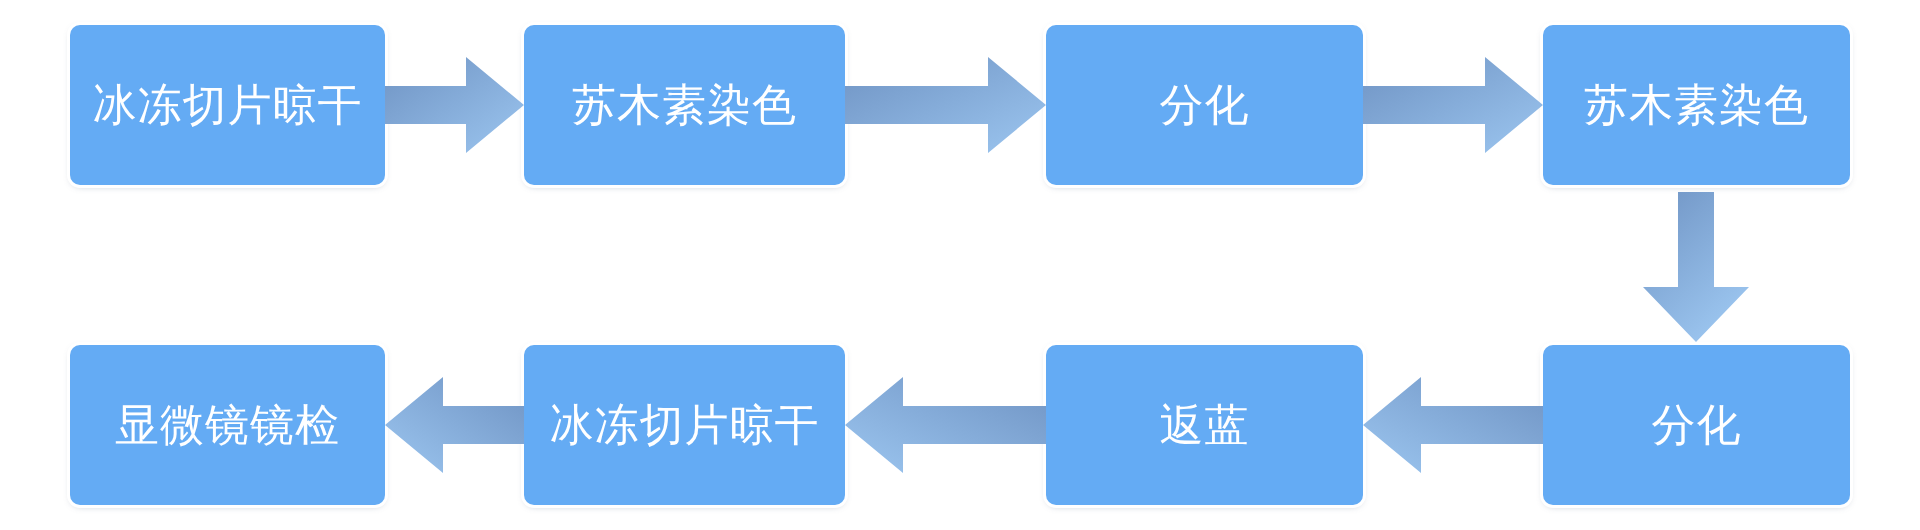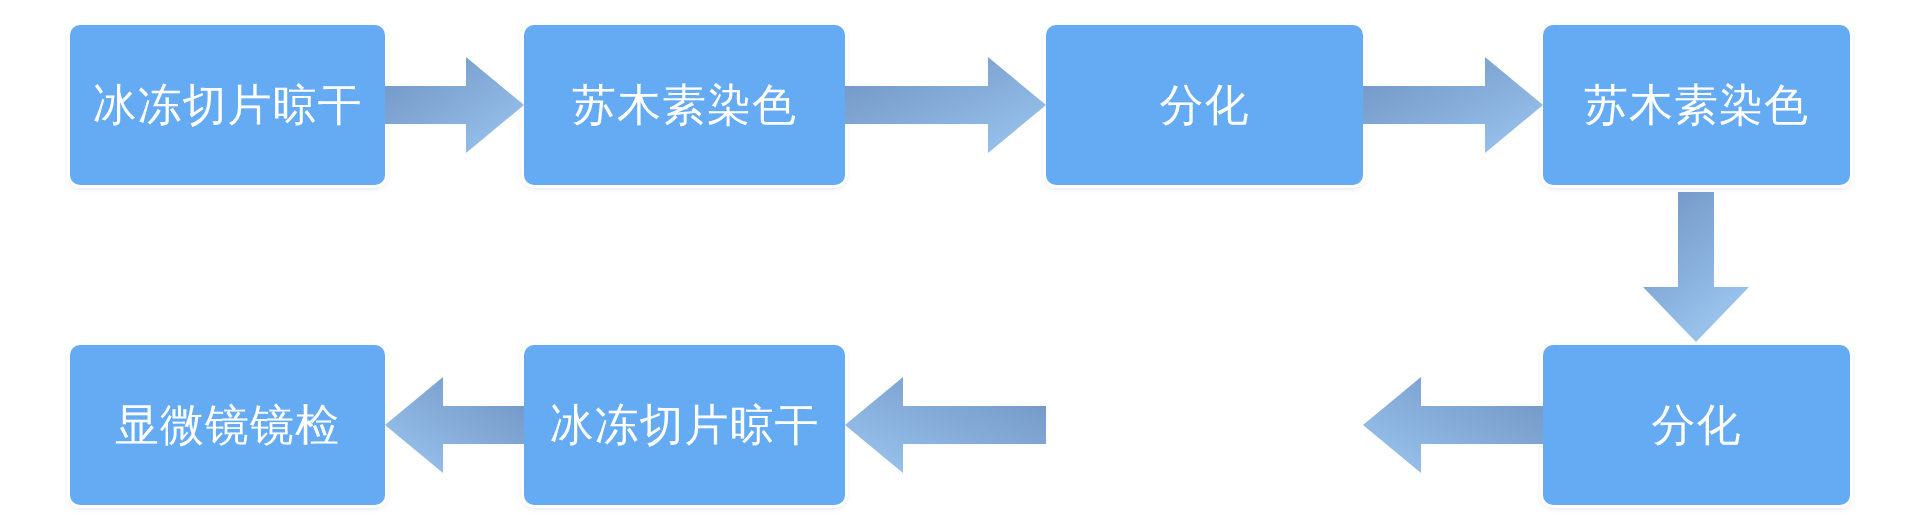--- a/index.html
+++ b/index.html
@@ -97,20 +97,23 @@
 
   <div class="arrow" style="left:1641px; top:192px; width:110px; height:150px;">
     <svg width="110" height="150" viewBox="0 0 110 150">
       <polygon fill="url(#gradDown)" points="37,0 37,95 2,95 55,150 108,95 73,95 73,0"></polygon>
     </svg>
   </div>
 
   <div class="node row-bottom col4">
     <span>分化</span>
   </div>
+  <div class="node row-bottom col3">
+    <span>返蓝</span>
+  </div>
   <div class="node row-bottom col2">
     <span>冰冻切片晾干</span>
   </div>
   <div class="node row-bottom col1">
     <span>显微镜镜检</span>
   </div>
 
   <div class="arrow arrow-h-bottom" style="left:1363px; width:180px;">
     <svg width="180" height="100" viewBox="0 0 180 100">
       <polygon fill="url(#gradLeft)" points="0,50 58,2 58,31 180,31 180,69 58,69 58,98"></polygon>

